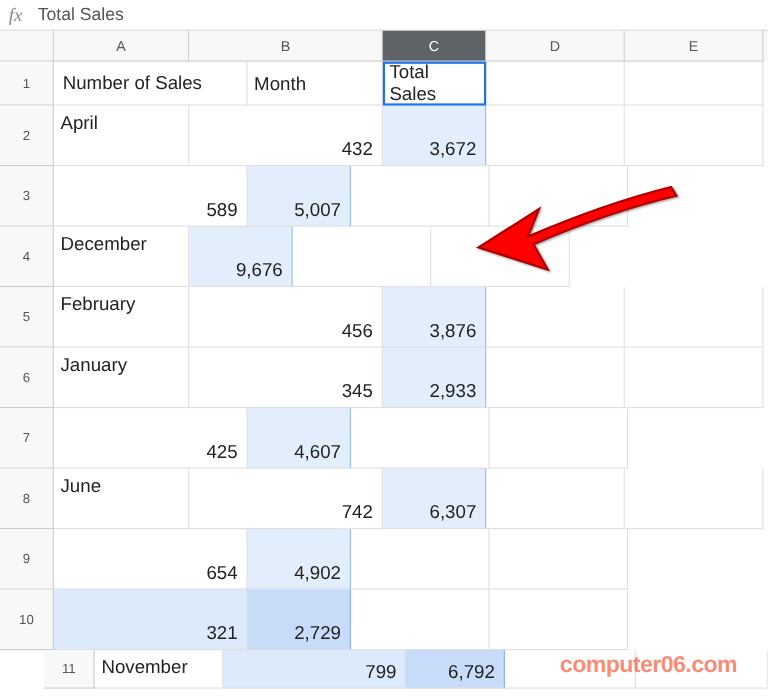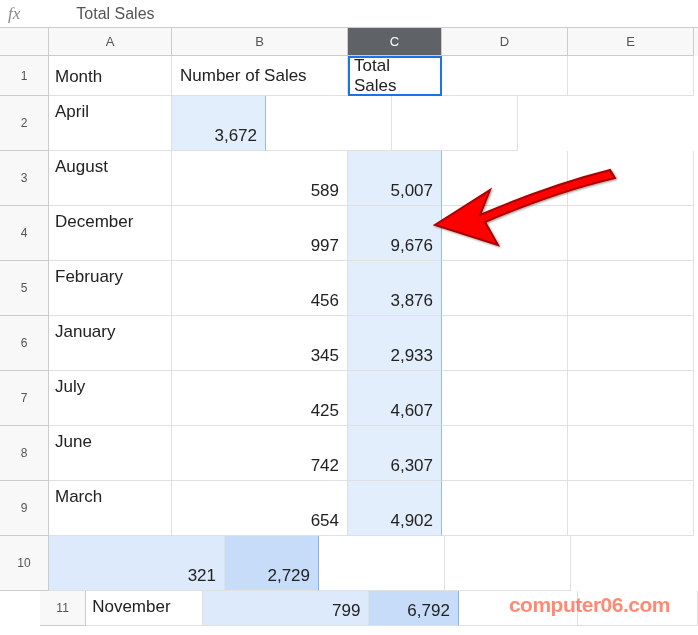--- a/index.html
+++ b/index.html
@@ -11,21 +11,20 @@
   overflow: hidden;
   position: relative;
 }
 .formula-bar {
   display: flex;
   align-items: center;
   height: 28px;
   border-bottom: 1px solid #ccc;
   padding-left: 8px;
   background: #fff;
-  gap: 42px;
 }
 .fx-label {
   font-style: italic;
   color: #888;
   font-size: 17px;
   margin-right: 14px;
   font-family: Georgia, serif;
 }
 .formula-input {
   font-size: 16px;
@@ -152,48 +151,47 @@
     <div class="col-header col-A">A</div>
     <div class="col-header col-B">B</div>
     <div class="col-header col-C selected">C</div>
     <div class="col-header col-D">D</div>
     <div class="col-header col-E">E</div>
   </div>
 
   <div class="rows">
     <div class="row r1">
       <div class="row-header">1</div>
+      <div class="cell colB">Number of Sales</div>
       <div class="cell colA">Month</div>
-      <div class="cell colB">Number of Sales</div>
       <div class="cell colC sel top">Total Sales</div>
       <div class="cell colD"></div>
       <div class="cell colE"></div>
     </div>
 
     <div class="row r2">
       <div class="row-header">2</div>
       <div class="cell colA">April</div>
+      <div class="cell colB">432</div>
       <div class="cell colC sel">3,672</div>
       <div class="cell colD"></div>
       <div class="cell colE"></div>
     </div>
 
     <div class="row r3">
       <div class="row-header">3</div>
-      <div class="cell colA">August</div>
       <div class="cell colB">589</div>
       <div class="cell colC sel">5,007</div>
       <div class="cell colD"></div>
       <div class="cell colE"></div>
     </div>
 
     <div class="row r4">
       <div class="row-header">4</div>
       <div class="cell colA">December</div>
-      <div class="cell colB">997</div>
       <div class="cell colC sel">9,676</div>
       <div class="cell colD"></div>
       <div class="cell colE"></div>
     </div>
 
     <div class="row r5">
       <div class="row-header">5</div>
       <div class="cell colA">February</div>
       <div class="cell colB">456</div>
       <div class="cell colC sel">3,876</div>
@@ -205,39 +203,37 @@
       <div class="row-header">6</div>
       <div class="cell colA">January</div>
       <div class="cell colB">345</div>
       <div class="cell colC sel">2,933</div>
       <div class="cell colD"></div>
       <div class="cell colE"></div>
     </div>
 
     <div class="row r7">
       <div class="row-header">7</div>
-      <div class="cell colA">July</div>
       <div class="cell colB">425</div>
       <div class="cell colC sel">4,607</div>
       <div class="cell colD"></div>
       <div class="cell colE"></div>
     </div>
 
     <div class="row r8">
       <div class="row-header">8</div>
       <div class="cell colA">June</div>
       <div class="cell colB">742</div>
       <div class="cell colC sel">6,307</div>
       <div class="cell colD"></div>
       <div class="cell colE"></div>
     </div>
 
     <div class="row r9">
       <div class="row-header">9</div>
-      <div class="cell colA">March</div>
       <div class="cell colB">654</div>
       <div class="cell colC sel">4,902</div>
       <div class="cell colD"></div>
       <div class="cell colE"></div>
     </div>
 
     <div class="row r10">
       <div class="row-header">10</div>
       <div class="cell colB">321</div>
       <div class="cell colC sel">2,729</div>

